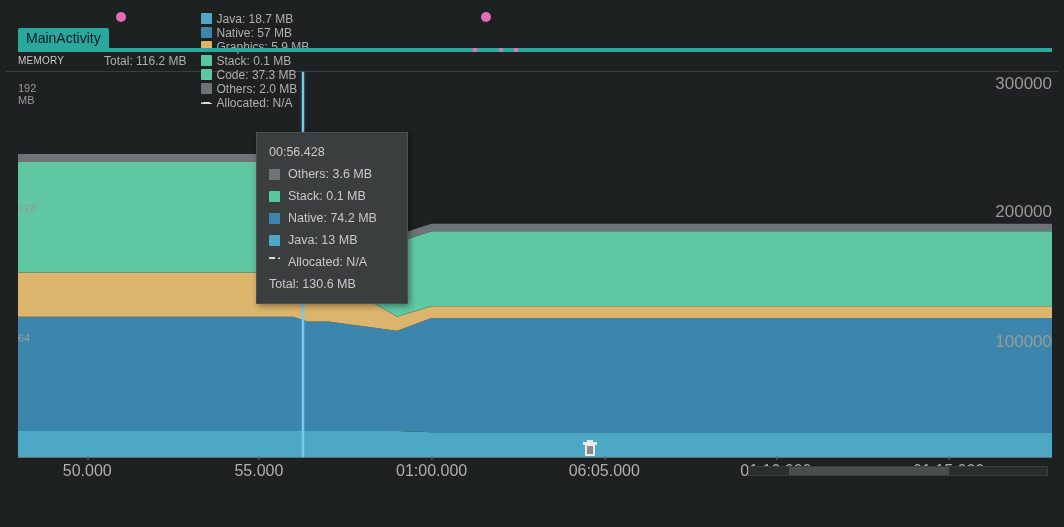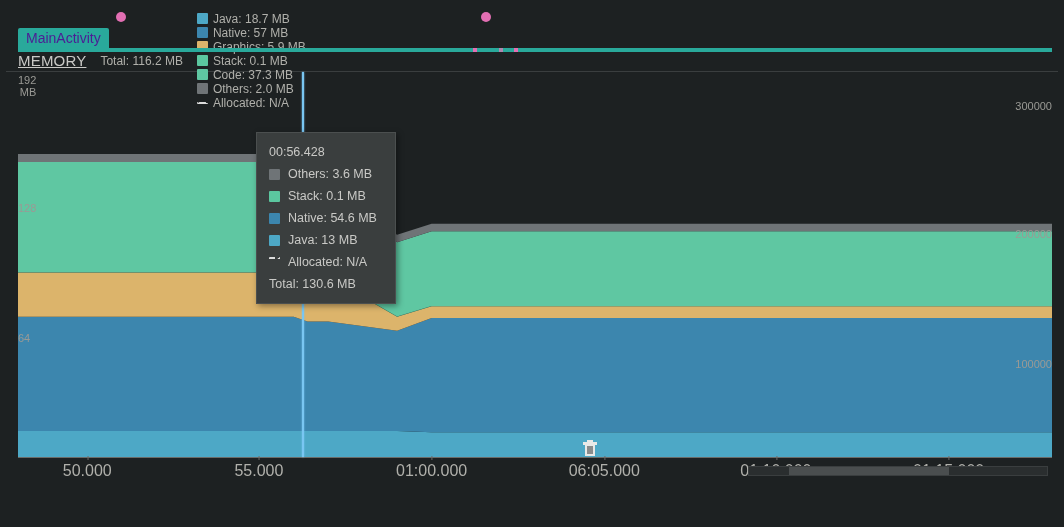--- a/index.html
+++ b/index.html
@@ -18,42 +18,42 @@
     --others: #6f7477;
     --pink: #e26fb3;
   }
   * { box-sizing: border-box; font-family: "Segoe UI", Arial, sans-serif; }
   body { margin:0; padding:0; background:var(--bg); color:var(--text); width:1064px; height:527px; overflow:hidden; }
   .root { position:relative; width:1064px; height:527px; background:#1d2122; padding:4px 6px 6px 6px; }
   
   .topstrip { position:relative; height:44px; margin-bottom:2px; }
   .activity-tab {
     position:absolute; left:12px; top:24px; height:20px;
-    background:var(--teal); color:#4c1d95; font-size:14px; padding:0 8px; line-height:20px;
+    background:var(--teal); color:#0f172a; font-size:14px; padding:0 8px; line-height:20px;
     border-top-left-radius:2px; border-top-right-radius:2px;
   }
   .topline { position:absolute; left:12px; right:6px; top:44px; height:4px; background:var(--teal); }
   .pink-dot { position:absolute; width:10px; height:10px; border-radius:50%; background:var(--pink); top:8px; }
   .topline .tick { position:absolute; top:0; width:4px; height:4px; }
   
   .legend-row {
     display:flex; align-items:center; height:22px; padding:0 4px 0 12px;
     font-size:12px; color:var(--text-dim);
     border-bottom:1px solid #3a3e3f;
   }
-  .legend-row .title { font-size:15px; color:var(--text); margin-right:14px; letter-spacing:0.2px;text-decoration:underline;}
+  .legend-row .title { font-size:10px; color:var(--text); margin-right:40px; letter-spacing:0.2px;}
   .legend-row .total { margin-right:14px; }
   .lg { display:flex; align-items:center; margin-right:14px; white-space:nowrap;}
   .sw { width:11px; height:11px; margin-right:5px; border-radius:1px; }
   .sw.dash { background:none; border-top:2px dashed #dcdcdc; height:0; margin-top:0;}
   
   .chart-wrap { position:relative; width:100%; height:420px; }
   .yaxis-left { position:absolute; left:12px; top:2px; font-size:12px; color:var(--text-dim);}
   .yaxis-left .ytick { position:absolute; left:0; font-size:11px; color:#9a9a95;}
-  .yaxis-right .ytick { position:absolute; right:0; font-size:11px; color:#9a9a95;margin-top:26px;}
+  .yaxis-right .ytick { position:absolute; right:0; font-size:17px; color:#9a9a95;}
   .yaxis-right { position:absolute; right:6px; top:2px; font-size:12px;}
   .svgarea { position:absolute; left:12px; top:0; right:6px; bottom:34px; border-bottom:1px solid #6b6b68;}
   .plotline { position:absolute; top:0; bottom:0; width:2px; background:#79c6f2; box-shadow:0 0 2px #79c6f2;}
   
   .xaxis { position:absolute; left:12px; right:6px; bottom:0; height:34px; }
   .xtick { position:absolute; top:4px; font-size:16px; color:var(--text-dim); transform:translateX(-50%);}
   .xtick::before { content:""; position:absolute; left:50%; top:-6px; width:1px; height:4px; background:#6b6b68;}
   .scrollbar { position:absolute; right:10px; bottom:16px; width:300px; height:10px; background:#2a2e2f; border:1px solid #3a3e3f;}
   .scrollbar .thumb { position:absolute; left:40px; top:0; bottom:0; width:160px; background:#4a4e4f;}
   .gc-icon { position:absolute; bottom:34px; width:14px; height:18px; transform:translateX(-50%);}
@@ -123,21 +123,21 @@
           <path d="M0,635.4166666666667 133.33333333333334,635.4166666666667 200,635.4166666666667 233.33333333333334,635.4166666666667 266.6666666666667,635.4166666666667 279.99999999999994,647.9166666666667 300,647.9166666666667 366.66666666666663,671.875 400,639.0625 1000,639.0625 1000,935.9375 400,935.9375 366.66666666666663,932.2916666666666 300,932.2916666666666 279.99999999999994,932.2916666666666 266.6666666666667,932.2916666666666 233.33333333333334,932.2916666666666 200,932.2916666666666 133.33333333333334,932.2916666666666 0,932.2916666666666 Z" fill="#3c86ae" stroke="none"></path>
           <path d="M0,520.8333333333333 133.33333333333334,520.8333333333333 200,520.8333333333333 233.33333333333334,520.8333333333333 266.6666666666667,520.8333333333333 279.99999999999994,532.2916666666667 300,532.2916666666667 366.66666666666663,635.4166666666667 400,608.3333333333333 1000,608.3333333333333 1000,639.0625 400,639.0625 366.66666666666663,671.875 300,647.9166666666667 279.99999999999994,647.9166666666667 266.6666666666667,635.4166666666667 233.33333333333334,635.4166666666667 200,635.4166666666667 133.33333333333334,635.4166666666667 0,635.4166666666667 Z" fill="#dcb46b" stroke="none"></path>
           <path d="M0,520.3125 133.33333333333334,520.3125 200,520.3125 233.33333333333334,520.3125 266.6666666666667,520.3125 279.99999999999994,531.7708333333334 300,531.7708333333334 366.66666666666663,634.8958333333334 400,607.8125 1000,607.8125 1000,608.3333333333333 400,608.3333333333333 366.66666666666663,635.4166666666667 300,532.2916666666667 279.99999999999994,532.2916666666667 266.6666666666667,520.8333333333333 233.33333333333334,520.8333333333333 200,520.8333333333333 133.33333333333334,520.8333333333333 0,520.8333333333333 Z" fill="#5bc79f" stroke="none"></path>
           <path d="M0,233.85416666666674 133.33333333333334,233.85416666666674 200,233.85416666666674 233.33333333333334,233.85416666666674 266.6666666666667,311.97916666666674 279.99999999999994,339.0625 300,339.0625 366.66666666666663,442.1875000000001 400,413.54166666666674 1000,413.54166666666674 1000,607.8125 400,607.8125 366.66666666666663,634.8958333333334 300,531.7708333333334 279.99999999999994,531.7708333333334 266.6666666666667,520.3125 233.33333333333334,520.3125 200,520.3125 133.33333333333334,520.3125 0,520.3125 Z" fill="#5fc7a2" stroke="none"></path>
           <path d="M0,213.02083333333337 133.33333333333334,213.02083333333337 200,213.02083333333337 233.33333333333334,213.02083333333337 266.6666666666667,291.14583333333337 279.99999999999994,320.3125 300,320.3125 366.66666666666663,422.91666666666674 400,394.27083333333337 1000,394.27083333333337 1000,413.54166666666674 400,413.54166666666674 366.66666666666663,442.1875000000001 300,339.0625 279.99999999999994,339.0625 266.6666666666667,311.97916666666674 233.33333333333334,233.85416666666674 200,233.85416666666674 133.33333333333334,233.85416666666674 0,233.85416666666674 Z" fill="#6f7477" stroke="none"></path>
         </svg>
       <div class="plotline" style="left:27.5%;"></div>
     </div>
 
     <div class="yaxis-left">
-      <div class="ytick" style="top:0;text-align:right;">192 MB</div>
+      <div class="ytick" style="top:8px;">192 MB</div>
       <div class="ytick" style="top:128px;">128</div>
       <div class="ytick" style="top:258px;">64</div>
     </div>
     <div class="yaxis-right">
       <div class="ytick" style="top:0;">300000</div>
       <div class="ytick" style="top:128px;">200000</div>
       <div class="ytick" style="top:258px;">100000</div>
     </div>
 
     <div class="gc-icon" style="left:55.5%;">
@@ -157,34 +157,34 @@
         <div class="xtick" style="left: 40%;">01:00.000</div>
         <div class="xtick" style="left: 56.7%;">06:05.000</div>
         <div class="xtick" style="left: 73.3%;">01:10.000</div>
         <div class="xtick" style="left: 90%;">01:15.000</div>
       </div>
 
     <div class="scrollbar">
       <div class="thumb"></div>
     </div>
 
-    <div class="tooltip" id="tooltip" style="left:250px; top:60px; width:140px;">
+    <div class="tooltip" id="tooltip" style="left:250px; top:60px; width:152px;">
       <div class="trow">00:56.428</div>
       <div id="tooltip-rows">
           <div class="trow">
             <span class="sw" style="background: rgb(111, 116, 119);"></span>
             <span>Others: 3.6 MB</span>
           </div>
           <div class="trow">
             <span class="sw" style="background: rgb(91, 199, 159);"></span>
             <span>Stack: 0.1 MB</span>
           </div>
           <div class="trow">
             <span class="sw" style="background: rgb(60, 134, 174);"></span>
-            <span>Native: 54.6 MB</span>
+            <span>Native: 74.2 MB</span>
           </div>
           <div class="trow">
             <span class="sw" style="background: rgb(77, 168, 198);"></span>
             <span>Java: 13 MB</span>
           </div>
           <div class="trow">
             <span class="sw dash"></span>
             <span>Allocated: N/A</span>
           </div>
         </div>

